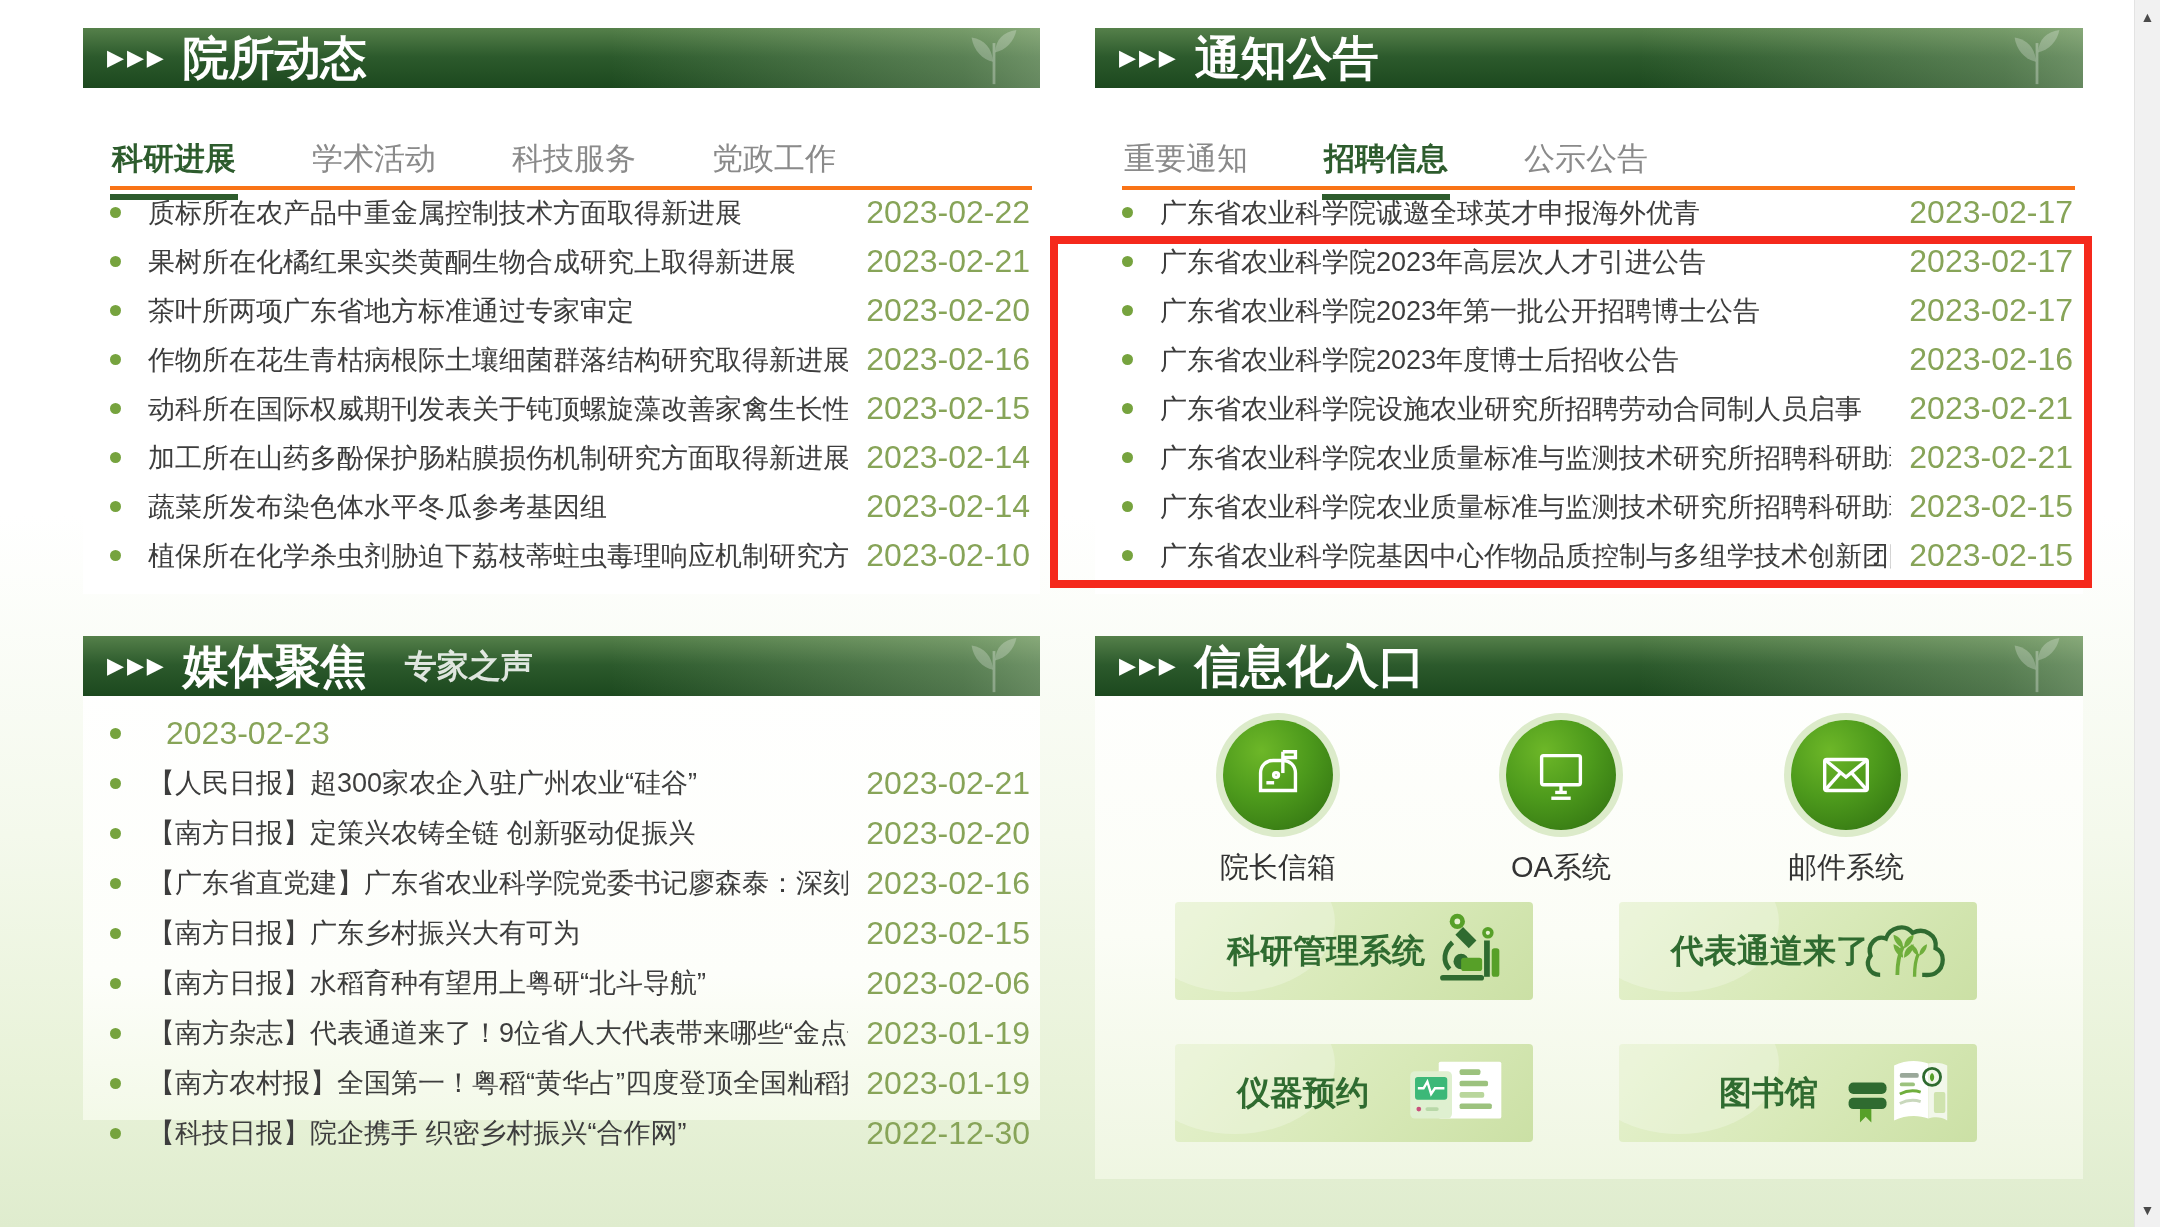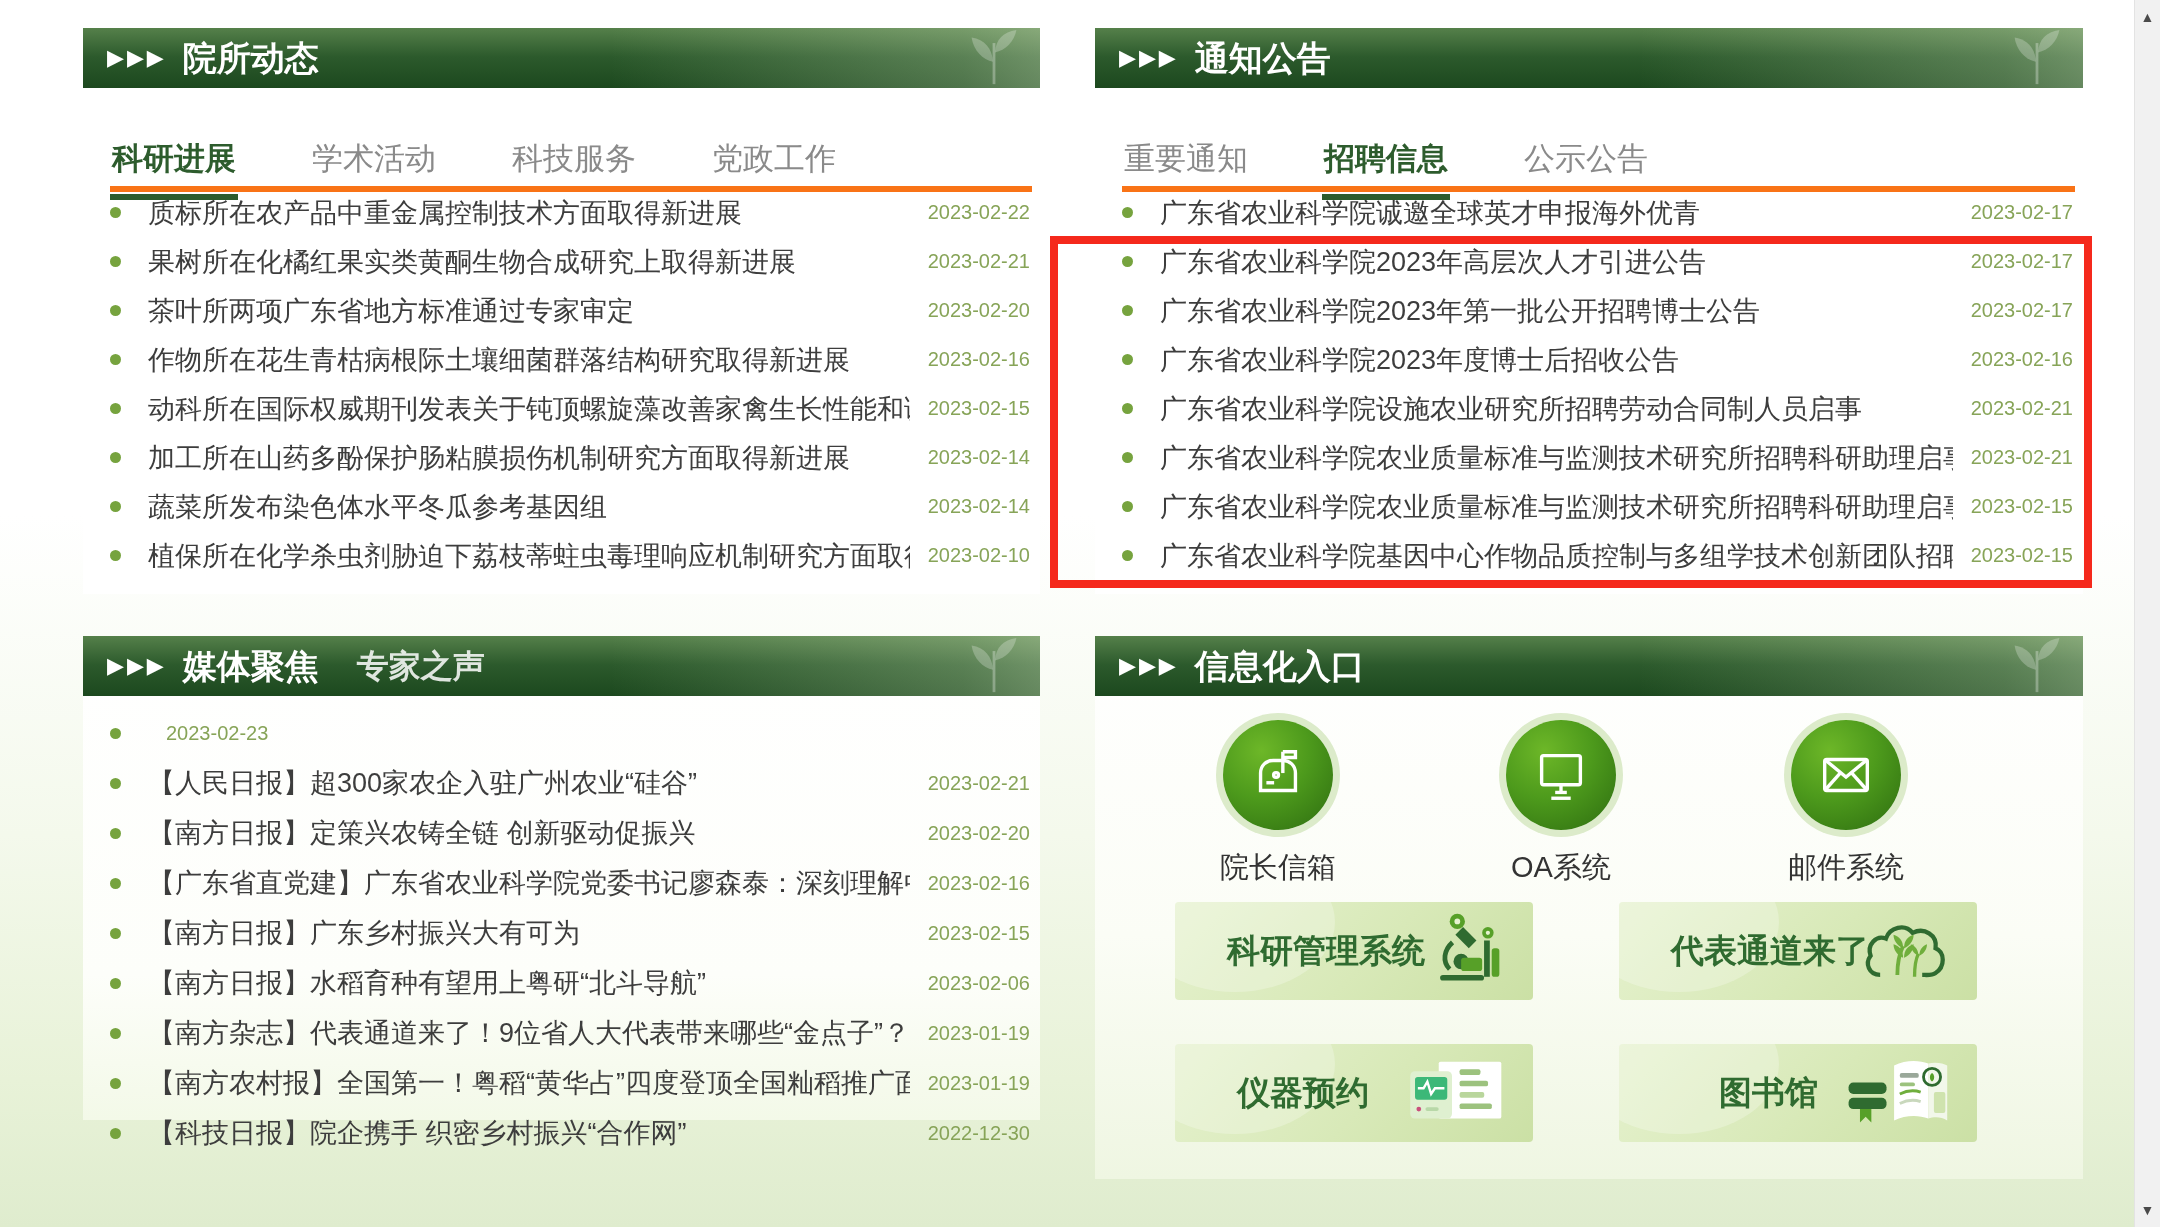--- a/index.html
+++ b/index.html
@@ -21,53 +21,53 @@
   }
   .hdr::before{
     content:"";position:absolute;inset:0;
     background:linear-gradient(90deg,rgba(255,255,255,0) 55%,rgba(210,230,190,0.28) 92%,rgba(220,238,200,0.38) 100%);
   }
   .hdr .arrows{
     position:relative;color:#ffffff;font-size:22px;letter-spacing:3px;
     margin-left:24px;line-height:60px;vertical-align:middle;
   }
   .hdr .title{
-    position:relative;color:#ffffff;font-size:34px;font-weight:bold;
+    position:relative;color:#ffffff;font-size:46px;font-weight:bold;
     margin-left:16px;line-height:60px;vertical-align:middle;
   }
   .hdr .subtitle{
     position:relative;color:rgba(255,255,255,0.85);font-size:32px;font-weight:bold;
     margin-left:38px;line-height:60px;vertical-align:middle;
   }
   .hdr .leaf{position:absolute;right:18px;top:2px;opacity:0.55;}
 
   .tabs{
     position:absolute;left:27px;right:8px;top:100px;height:58px;
-    border-bottom:6px solid #f97316;white-space:nowrap;
+    border-bottom:4px solid #f97316;white-space:nowrap;
   }
   .tab{
     display:inline-block;font-size:31px;color:#8a8a8a;margin-right:72px;
     padding:10px 2px 14px 2px;cursor:pointer;
   }
   .tab.active{
     color:#2d5c2d;font-weight:bold;border-bottom:6px solid #2d5c2d;margin-bottom:-2px;
   }
 
   ul.newslist{
     list-style:none;margin:0;padding:0;
     position:absolute;left:27px;right:10px;top:160px;
   }
   #panel-media ul.newslist{top:72px;}
   ul.newslist li{
     height:49px;display:flex;align-items:center;white-space:nowrap;overflow:hidden;cursor:pointer;
   }
   #panel-media ul.newslist li{height:50px;}
   .dot{flex:0 0 auto;width:11px;height:11px;border-radius:50%;background:#76a33e;margin-right:27px;}
   .itext{flex:1 1 auto;font-size:27px;color:#3d3d3d;overflow:hidden;}
-  .idate{flex:0 0 auto;font-size:20px;color:#87a458;margin-left:18px;}
+  .idate{flex:0 0 auto;font-size:32px;color:#87a458;margin-left:18px;}
 
   #highlight-box{
     position:absolute;left:1050px;top:236px;width:1042px;height:352px;
     border:8px solid #f5291c;box-sizing:border-box;pointer-events:none;z-index:10;
   }
 
   
   .qlink{position:absolute;width:220px;text-align:center;cursor:pointer;}
   .qcircle{
     width:110px;height:110px;border-radius:50%;margin:0 auto;

